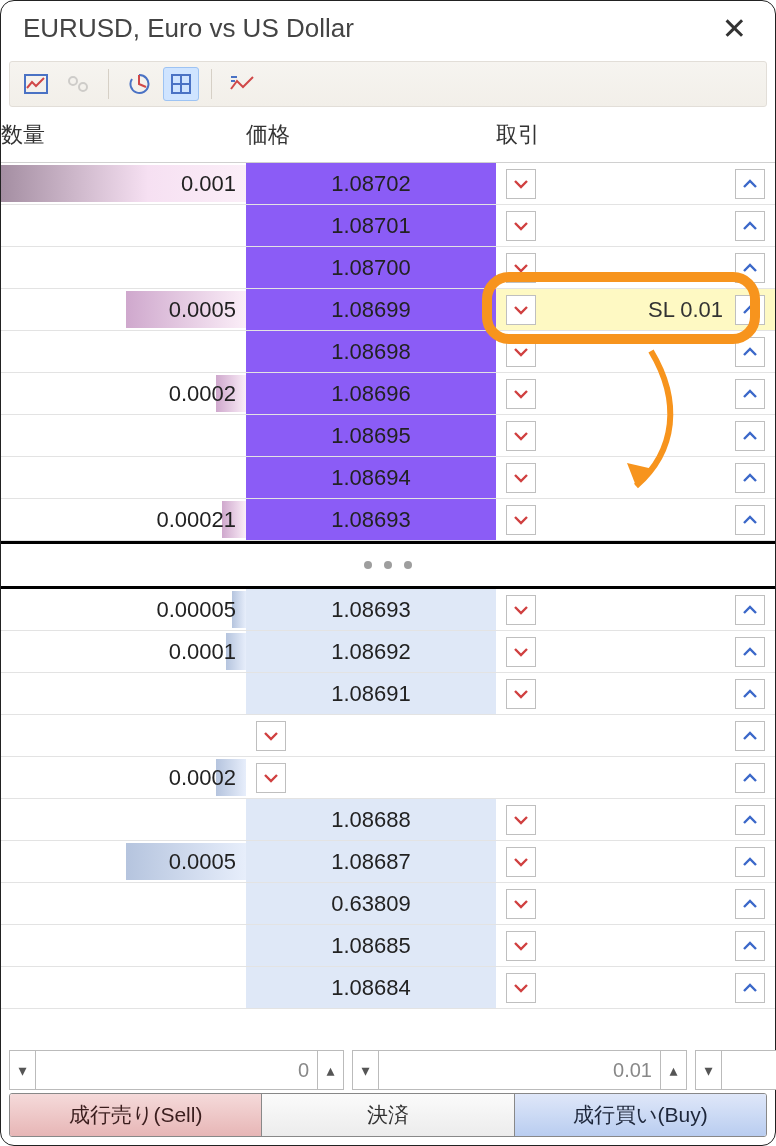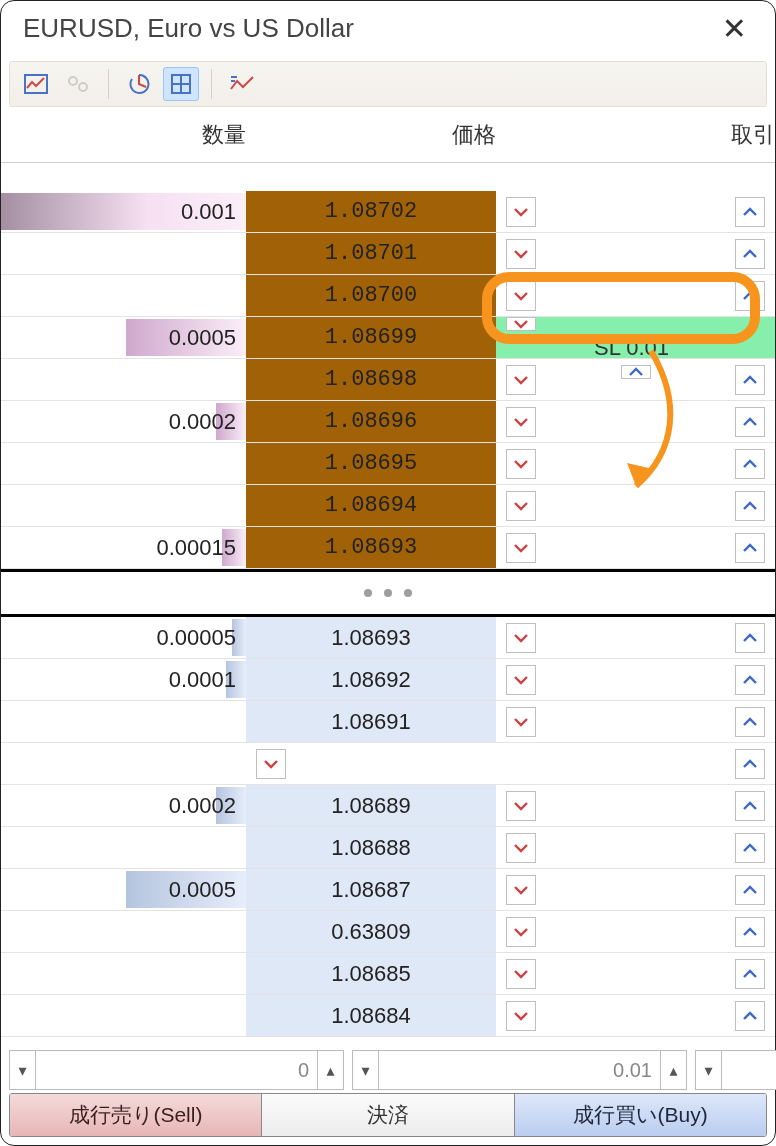--- a/index.html
+++ b/index.html
@@ -51,23 +51,23 @@
     display:flex;
     border-bottom:1px solid #d0d0d0;
     height:56px;
     align-items:center;
     font-size:22px;
     color:#333;
   }
   .col-vol  { width:245px; }
   .col-price{ width:250px; }
   .col-trade{ flex:1; }
-  .grid-head > div { text-align:right; }
-  
-  .rows { position:relative;margin-top:28px; }
+  .grid-head > div { text-align:left; }
+  
+  .rows { position:relative; }
   .row {
     display:flex; align-items:stretch; height:42px;
     border-bottom:1px solid #e3e3e3;
     font-size:22px;
   }
   .row .cell-vol {
     width:245px; position:relative; text-align:right;
     padding-right:10px; display:flex; align-items:center; justify-content:flex-end;
     color:#222;
   }
@@ -79,21 +79,21 @@
   .row .cell-trade {
     flex:1; display:flex; align-items:center; padding:0 10px;
     gap:4px;
   }
   .bar {
     position:absolute; top:2px; bottom:2px; right:0;
   }
   .bar.ask { background:linear-gradient(90deg,#a48ea2,#f6e0f2 60%,#fbeef8); }
   .bar.ask-light { background:linear-gradient(90deg,#cfa8cd,#fbeef8); }
   .bar.bid-light { background:linear-gradient(90deg,#b5c4de,#e7eefb); }
-  .row.ask .cell-price { background:#a16207;font-family:Liberation Mono, monospace; }
+  .row.ask .cell-price { background:#8b5cf6; }
   .row.bid .cell-price { background:#dfe8f7; }
   .volnum { position:relative; z-index:2; }
   
   .stepbtn {
     width:30px; height:30px;
     border:1px solid #bfbfbf;
     background:#fff;
     display:flex; align-items:center; justify-content:center;
     font-size:16px; color:#3b68c9;
   }
@@ -264,21 +264,21 @@
             </svg>
           </div>
         </div>
       </div>
       <div class="row ask">
         <div class="cell-vol">
           <div class="bar ask-light" style="width: 120px;"></div>
           <span class="volnum">0.0005</span>
         </div>
         <div class="cell-price">1.08699</div>
-        <div class="cell-trade" style="background: #86efac; flex-direction: column;">
+        <div class="cell-trade" style="background: #fef9c3;">
           <div class="stepbtn down">
             <svg width="16" height="12">
               <path d="M2 3 L8 9 L14 3" fill="none" stroke="#d04040" stroke-width="2.4"></path>
             </svg>
           </div>
           <div class="trade-label">SL 0.01</div>
           <div class="stepbtn up">
             <svg width="16" height="12">
               <path d="M2 9 L8 3 L14 9" fill="none" stroke="#3b68c9" stroke-width="2.4"></path>
             </svg>
@@ -358,21 +358,21 @@
           <div class="stepbtn up">
             <svg width="16" height="12">
               <path d="M2 9 L8 3 L14 9" fill="none" stroke="#3b68c9" stroke-width="2.4"></path>
             </svg>
           </div>
         </div>
       </div>
       <div class="row ask">
         <div class="cell-vol">
           <div class="bar ask-light" style="width: 24px;"></div>
-          <span class="volnum">0.00015</span>
+          <span class="volnum">0.00021</span>
         </div>
         <div class="cell-price">1.08693</div>
         <div class="cell-trade">
           <div class="stepbtn down">
             <svg width="16" height="12">
               <path d="M2 3 L8 9 L14 3" fill="none" stroke="#d04040" stroke-width="2.4"></path>
             </svg>
           </div>
           <div class="trade-label"></div>
           <div class="stepbtn up">
@@ -462,21 +462,20 @@
               <path d="M2 9 L8 3 L14 9" fill="none" stroke="#3b68c9" stroke-width="2.4"></path>
             </svg>
           </div>
         </div>
       </div>
       <div class="row bid">
         <div class="cell-vol">
           <div class="bar bid-light" style="width: 30px;"></div>
           <span class="volnum">0.0002</span>
         </div>
-        <div class="cell-price">1.08689</div>
         <div class="cell-trade">
           <div class="stepbtn down">
             <svg width="16" height="12">
               <path d="M2 3 L8 9 L14 3" fill="none" stroke="#d04040" stroke-width="2.4"></path>
             </svg>
           </div>
           <div class="trade-label"></div>
           <div class="stepbtn up">
             <svg width="16" height="12">
               <path d="M2 9 L8 3 L14 9" fill="none" stroke="#3b68c9" stroke-width="2.4"></path>

